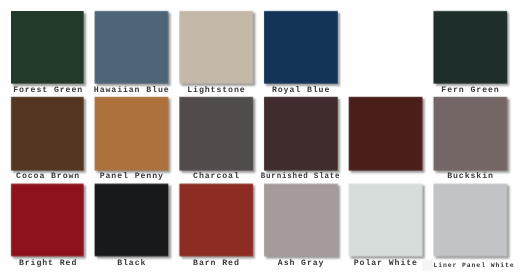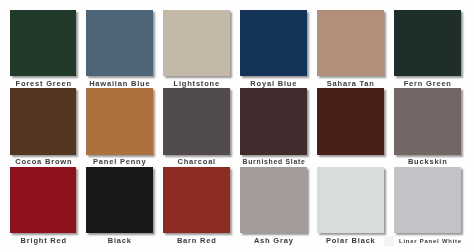--- a/index.html
+++ b/index.html
@@ -1,19 +1,19 @@
 <!DOCTYPE html>
 <html><head>
 <meta charset="utf-8">
 <title>Color Palette</title>
 <style>
   html,body{margin:0;padding:0;}
   body{width:474px;height:252px;background:#fefefe;overflow:hidden;
        font-family:"Liberation Sans",sans-serif;}
-  .grid{position:relative;width:474px;height:216px;}
+  .grid{position:relative;width:474px;height:216px;font-family:Liberation Mono, monospace;}
   .cell{position:absolute;width:66.7px;height:66.3px;}
   .sw{position:absolute;left:0;top:0;width:66.7px;height:66.3px;
       box-shadow:2px 2px 1.8px rgba(0,0,0,0.4);}
   .lbl{position:absolute;left:-12px;top:68.9px;width:90.5px;text-align:center;
        font-size:7.5px;font-weight:bold;letter-spacing:0.8px;color:#3a3a3a;
        white-space:nowrap;line-height:9px;text-indent:0.5px;
        -webkit-font-smoothing:antialiased;will-change:transform;transform:translateZ(0);}
   .lbl.small{font-size:6px;letter-spacing:0.8px;top:70.4px;left:-9.2px;}
   .lbl > span{display:inline-block;transform-origin:50% 50%;}
   .minisq{position:absolute;left:-9.9px;top:69.5px;width:10px;height:9.5px;background:#f4f4f4;}
@@ -30,24 +30,20 @@
     <div class="sw" style="background: rgb(78, 101, 119);"></div>
     <div class="lbl"><span>Hawaiian Blue</span></div>
   </div>
   <div class="cell" style="left:163.42px;top:9.7px">
     <div class="sw" style="background: rgb(196, 184, 168);"></div>
     <div class="lbl"><span>Lightstone</span></div>
   </div>
   <div class="cell" style="left:240.38px;top:9.7px">
     <div class="sw" style="background: rgb(19, 51, 88);"></div>
     <div class="lbl"><span>Royal Blue</span></div>
-  </div>
-  <div class="cell" style="left:317.34px;top:9.7px">
-    <div class="sw" style="background: rgb(178, 143, 123);"></div>
-    <div class="lbl"><span>Sahara Tan</span></div>
   </div>
   <div class="cell" style="left:394.3px;top:9.7px">
     <div class="sw" style="background: rgb(30, 46, 42);"></div>
     <div class="lbl"><span>Fern Green</span></div>
   </div>
   <div class="cell" style="left:9.5px;top:88.25px">
     <div class="sw" style="background: rgb(82, 54, 33);"></div>
     <div class="lbl"><span>Cocoa Brown</span></div>
   </div>
   <div class="cell" style="left:86.46px;top:88.25px">
@@ -80,20 +76,20 @@
   <div class="cell" style="left:163.42px;top:166.8px">
     <div class="sw" style="background: rgb(140, 44, 35);"></div>
     <div class="lbl"><span>Barn Red</span></div>
   </div>
   <div class="cell" style="left:240.38px;top:166.8px">
     <div class="sw" style="background: rgb(163, 156, 155);"></div>
     <div class="lbl"><span>Ash Gray</span></div>
   </div>
   <div class="cell" style="left:317.34px;top:166.8px">
     <div class="sw" style="background: rgb(215, 221, 219);"></div>
-    <div class="lbl"><span>Polar Black</span></div>
+    <div class="lbl"><span>Polar White</span></div>
   </div>
   <div class="cell" style="left:394.3px;top:166.8px">
     <div class="sw" style="background: rgb(193, 195, 199);"></div>
     <div class="minisq" style="background: rgb(244, 244, 244);"></div>
     <div class="lbl small"><span style="transform: scaleX(0.983661);">Liner Panel White</span></div>
   </div>
   </div>
 
 </body></html>

